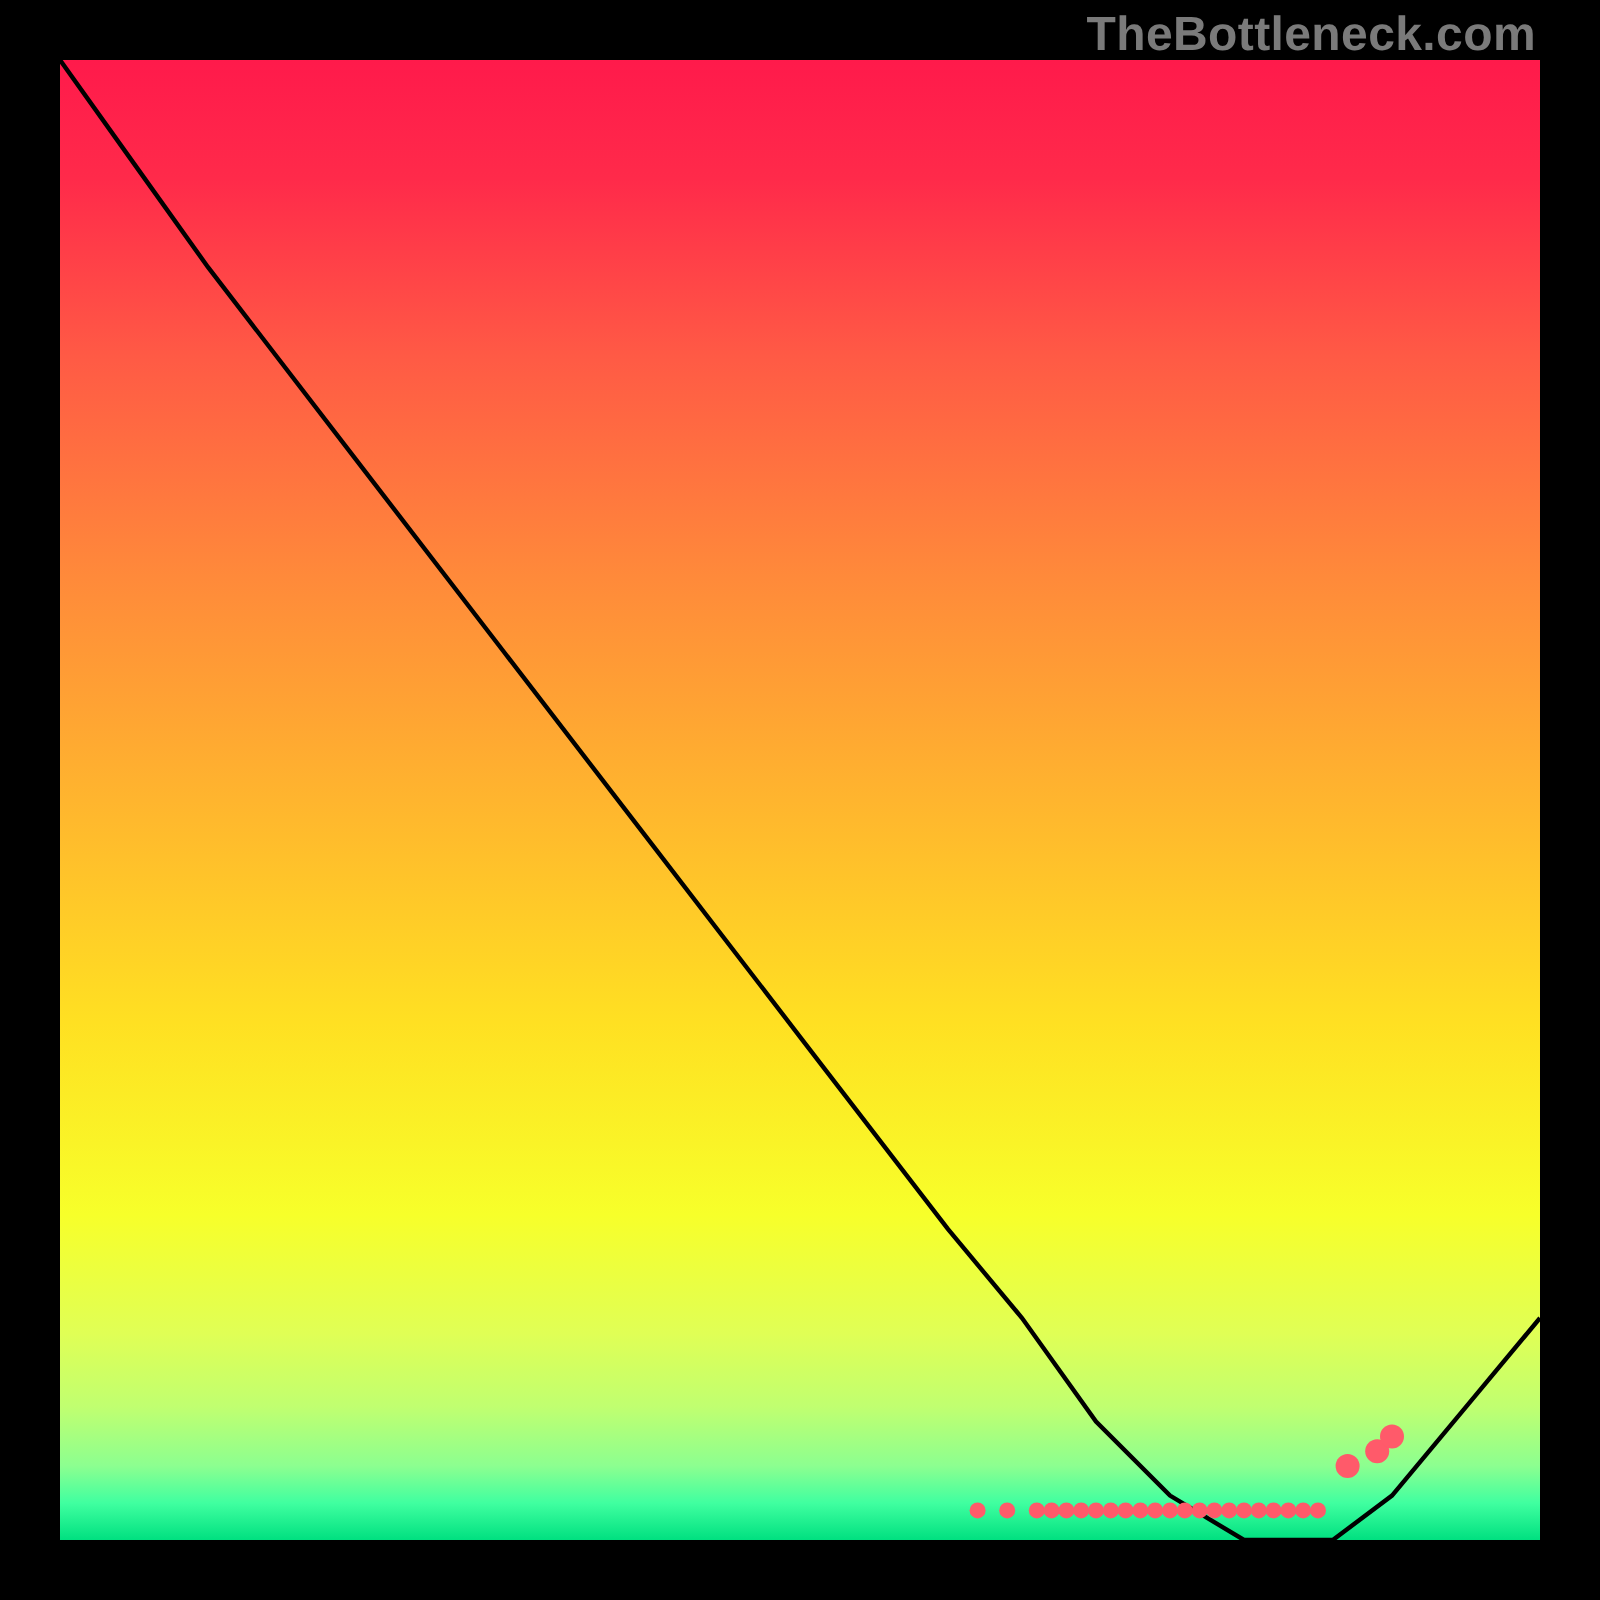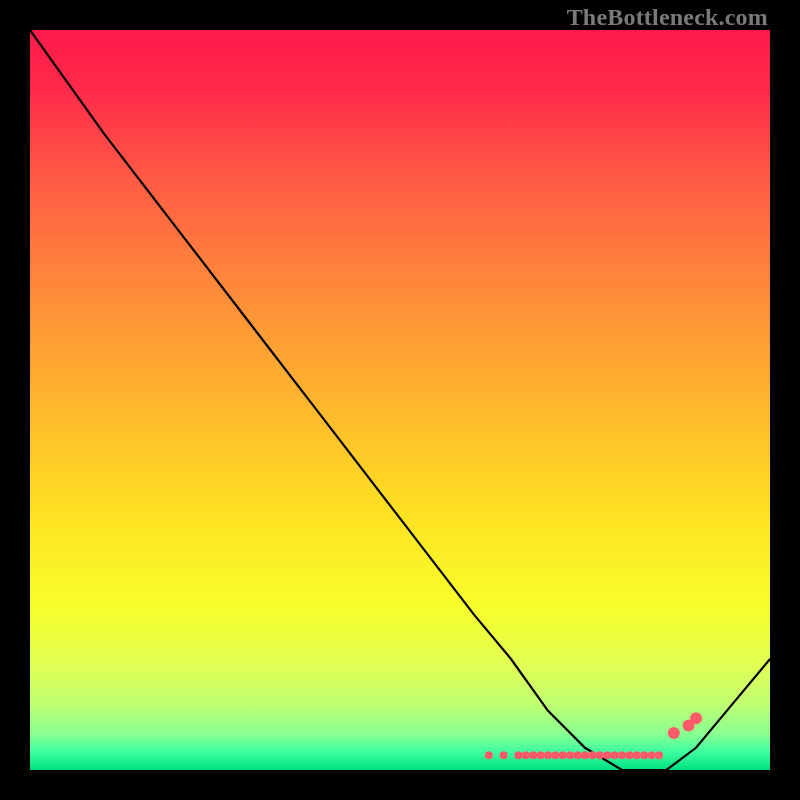--- a/index.html
+++ b/index.html
@@ -15,21 +15,21 @@
     top: 30px;
     left: 30px;
     width: 740px;
     height: 740px;
     overflow: hidden;
   }
   .watermark {
     position: absolute;
     top: 4px;
     right: 32px;
-    font-family: Liberation Serif, serif;
+    font-family: Liberation Sans, sans-serif;
     font-size: 24px;
     font-weight: bold;
     color: #7a7a7a;
     letter-spacing: 0.2px;
   }
   svg { display: block; }
 </style>
 </head>
 <body>
 

